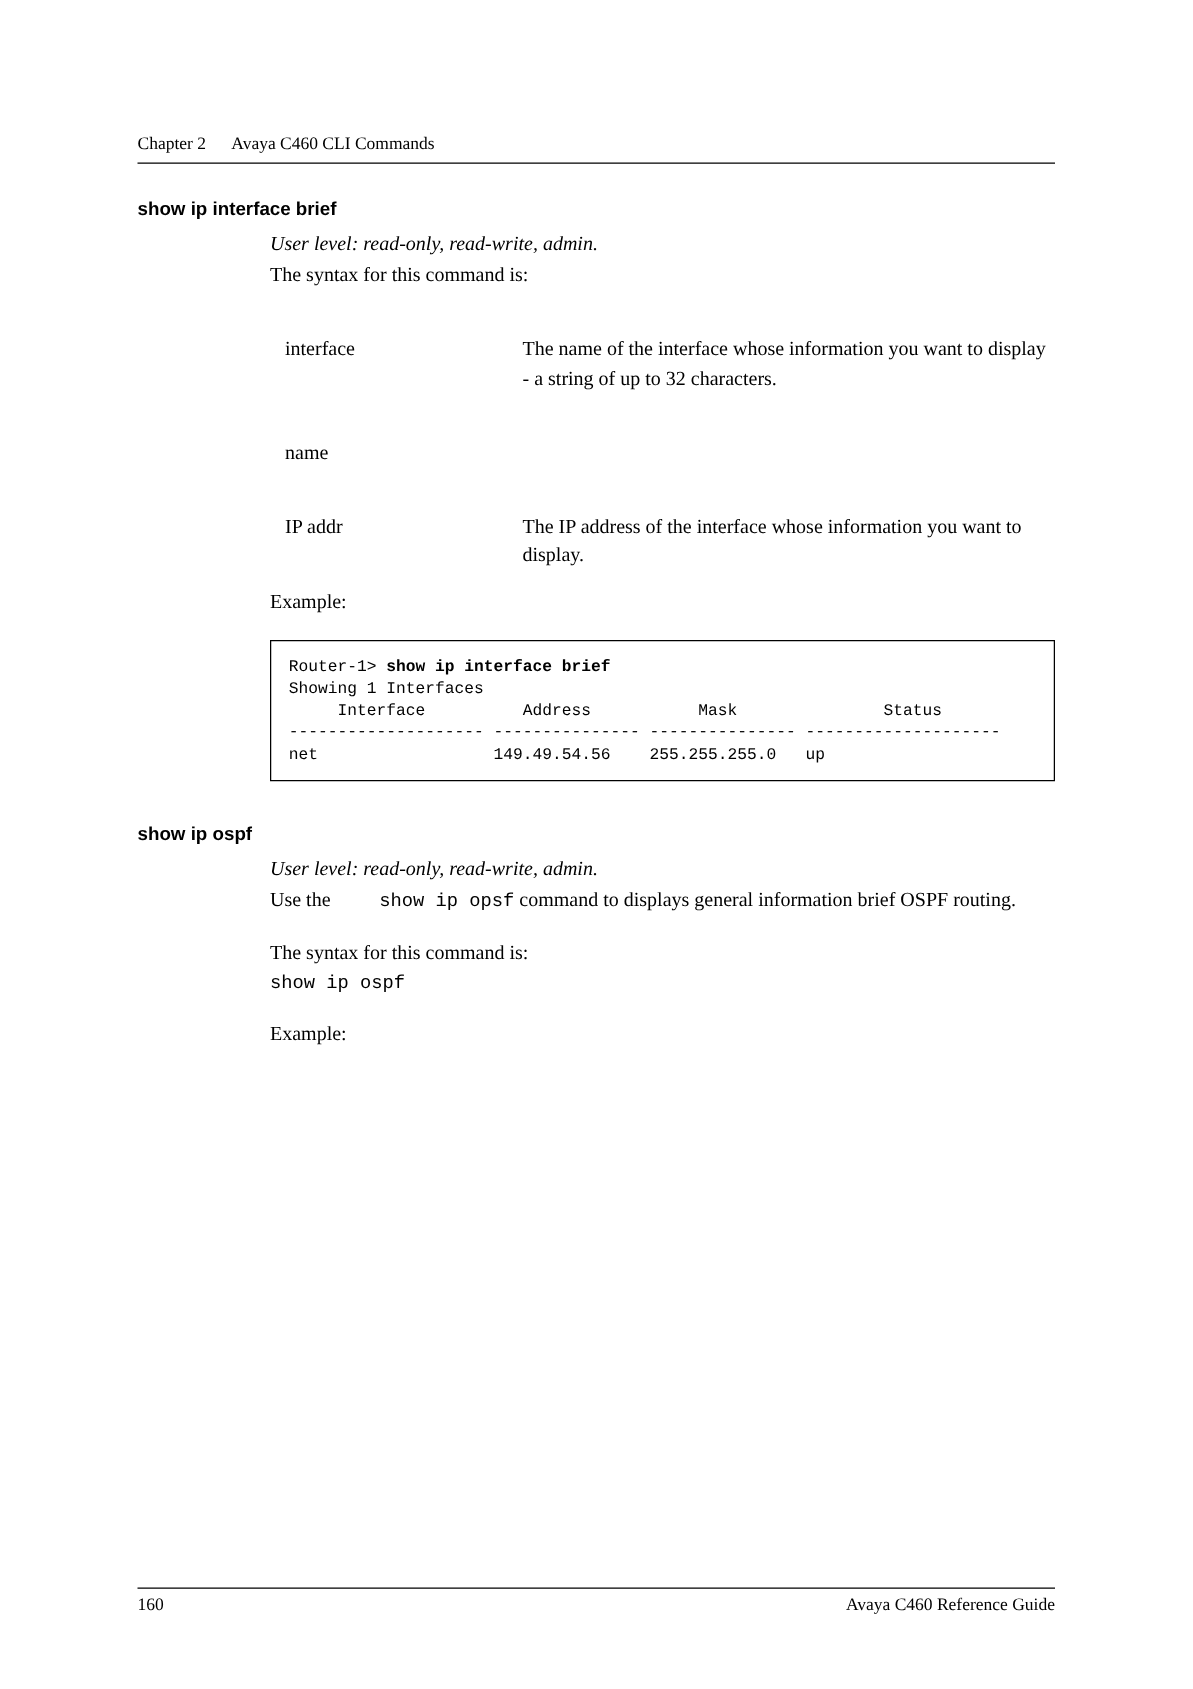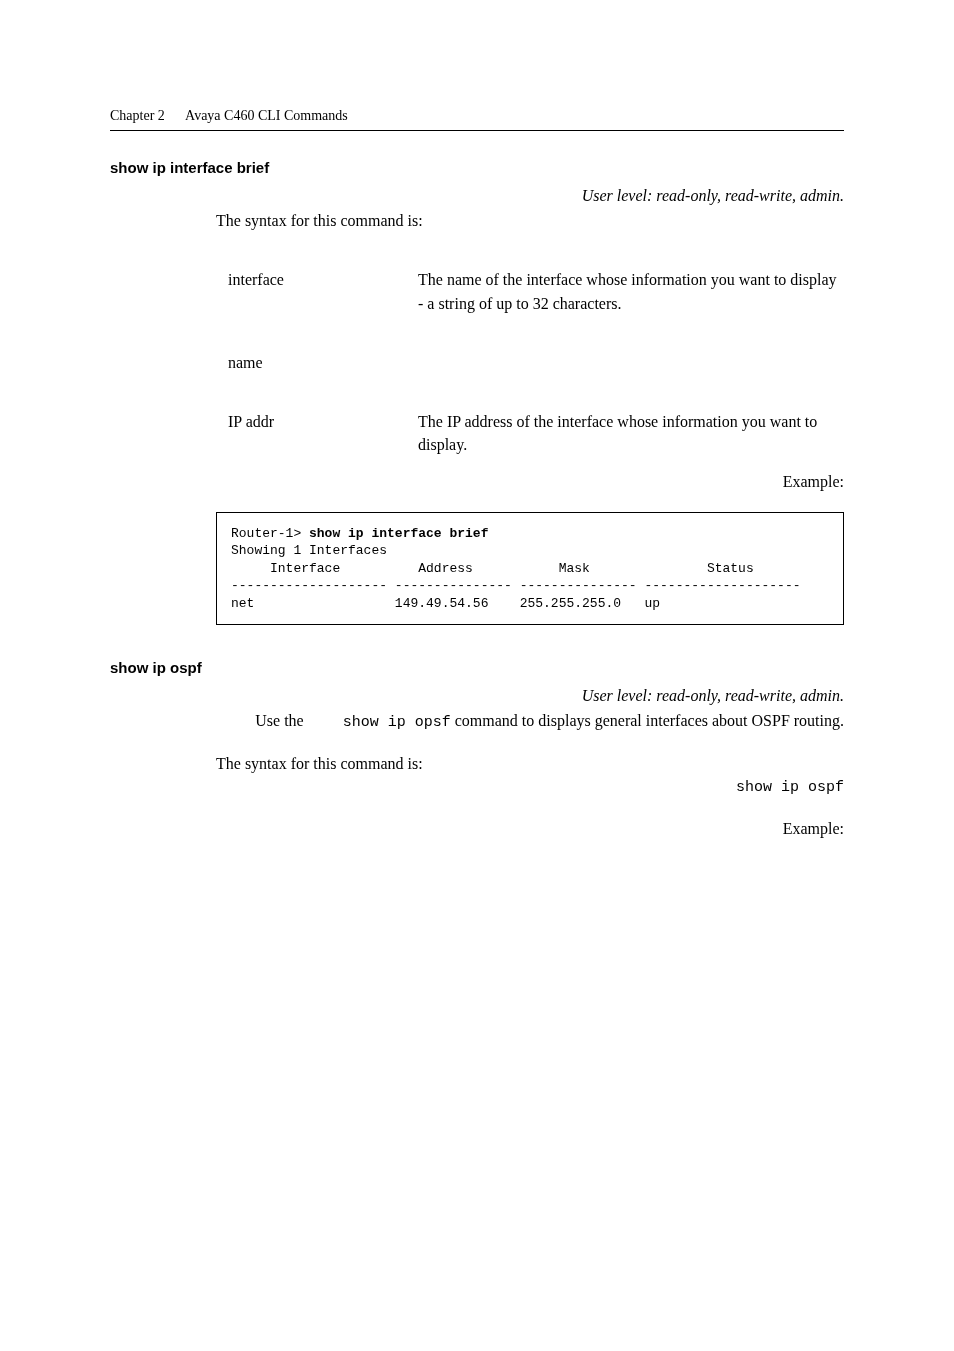--- a/index.html
+++ b/index.html
@@ -35,21 +35,20 @@
   .body-block {
     margin-left: 106px;
     font-size: 16px;
     line-height: 1.45;
   }
   .italic {
     font-style: italic;
   }
   .para {
     margin: 0 0 18px 0;
-    text-align: right;
   }
   .syntax-line {
     font-family: "Courier New", Courier, monospace;
     font-size: 15px;
     white-space: pre;
   }
   .def-table {
     margin: 16px 0 10px 12px;
   }
   .def-row {
@@ -141,24 +140,31 @@
 <span>net                  149.49.54.56    255.255.255.0   up</span></div>
   </div>
 
   <div style="height:34px"></div>
 
   <div class="section-title">show ip ospf</div>
 
   <div class="body-block">
     <div class="italic para" style="margin-bottom:2px">User level: read-only, read-write, admin.</div>
     <div class="para">
-      <span>Use the </span><span class="inline-mono">show ip opsf</span><span> command to displays general interfaces about OSPF routing.</span>
+      <span>Use the </span><span class="inline-mono">show ip opsf</span><span> command to displays general information brief OSPF routing.</span>
     </div>
 
     <div style="margin-bottom:2px">The syntax for this command is:</div>
     <div class="syntax-line para">show ip ospf</div>
 
     <div class="para">Example:</div>
 
   </div>
 
+  <div class="footer">
+    <hr class="foot-rule">
+    <div class="foot-row">
+      <span>160</span>
+      <span>Avaya C460 Reference Guide</span>
+    </div>
+  </div>
 
 </div>
 
 </body></html>

